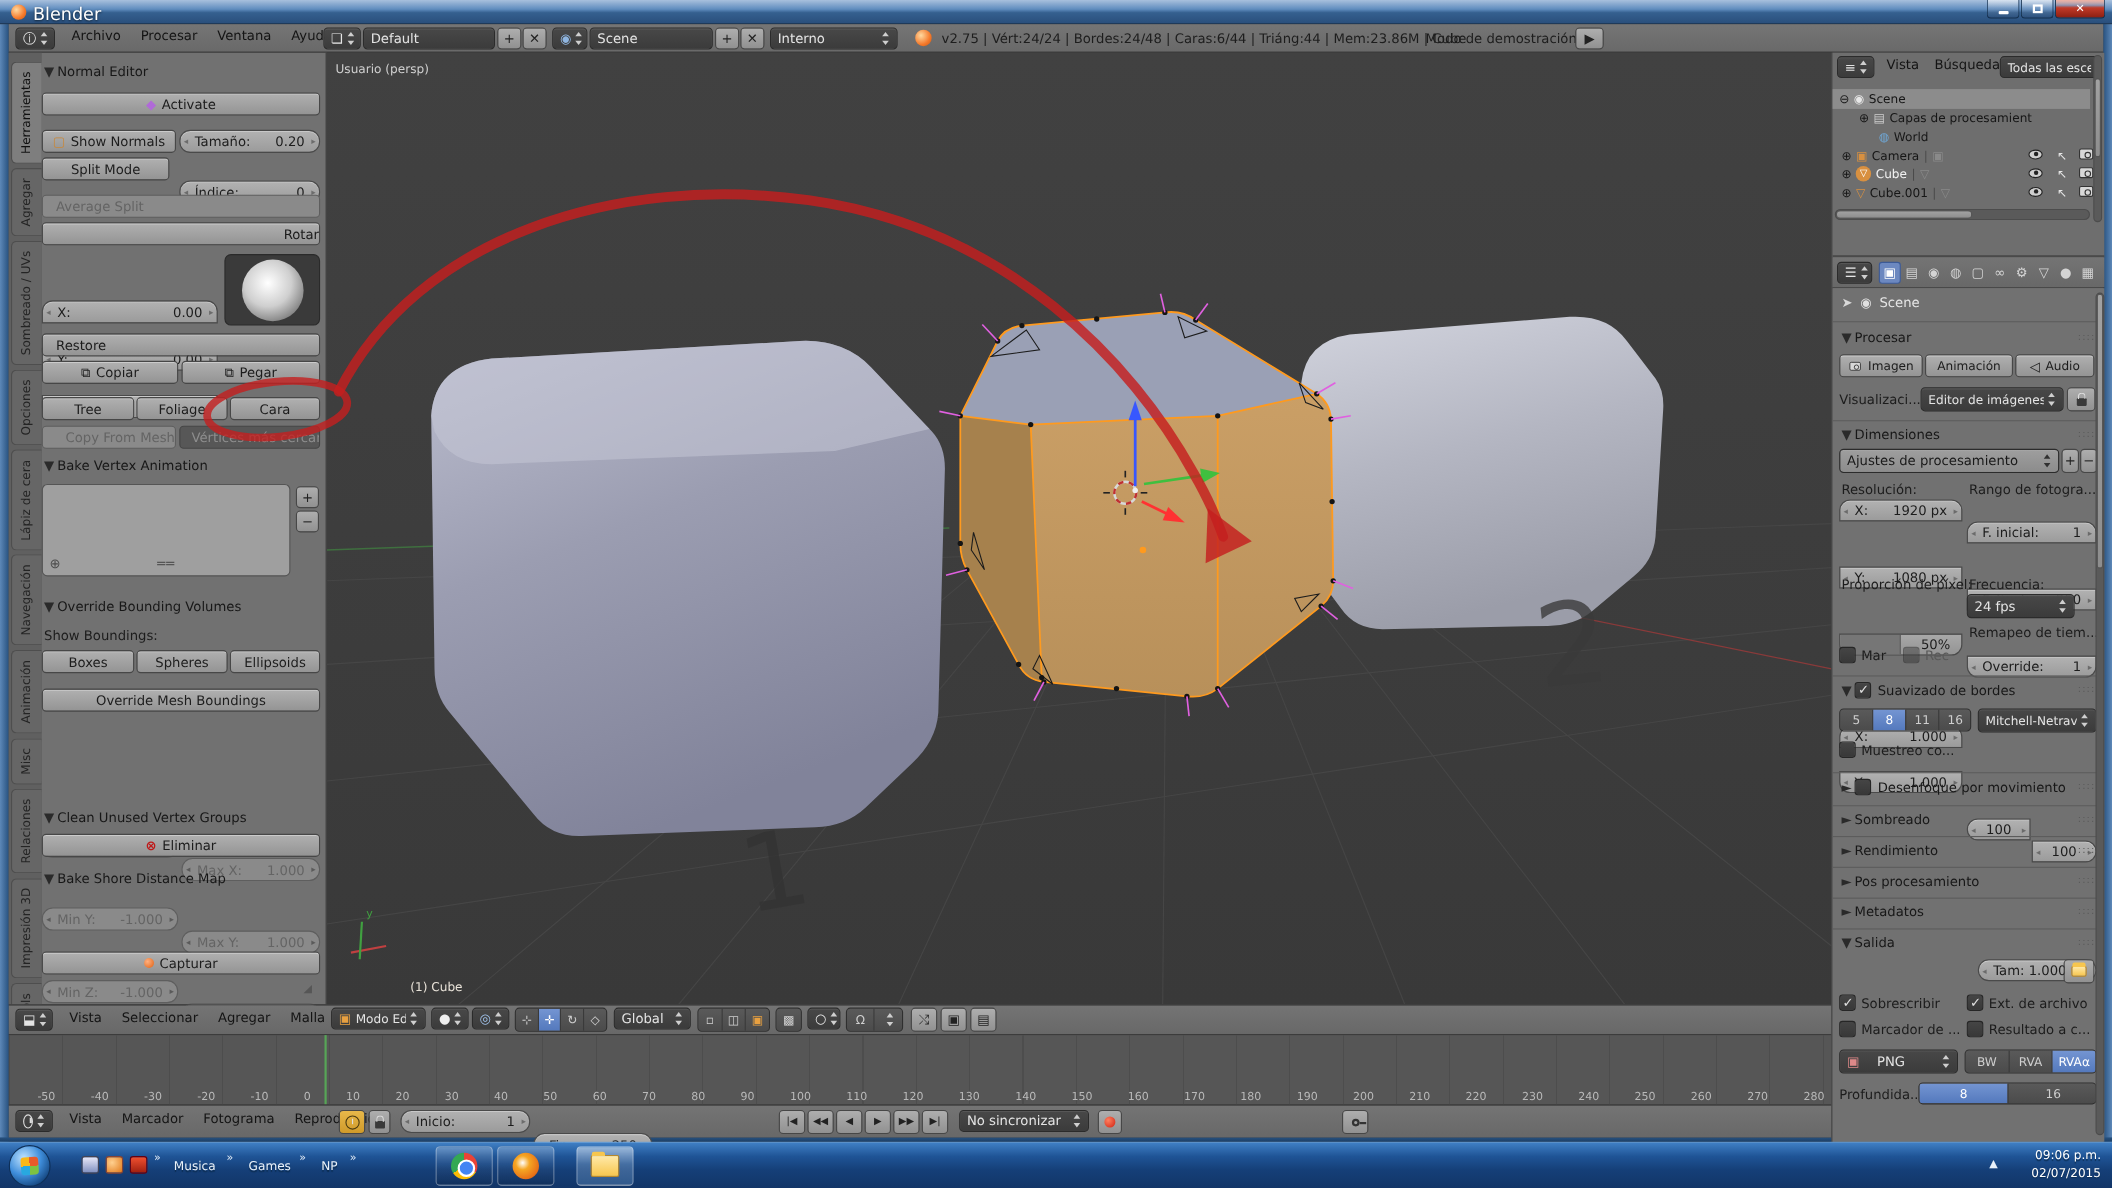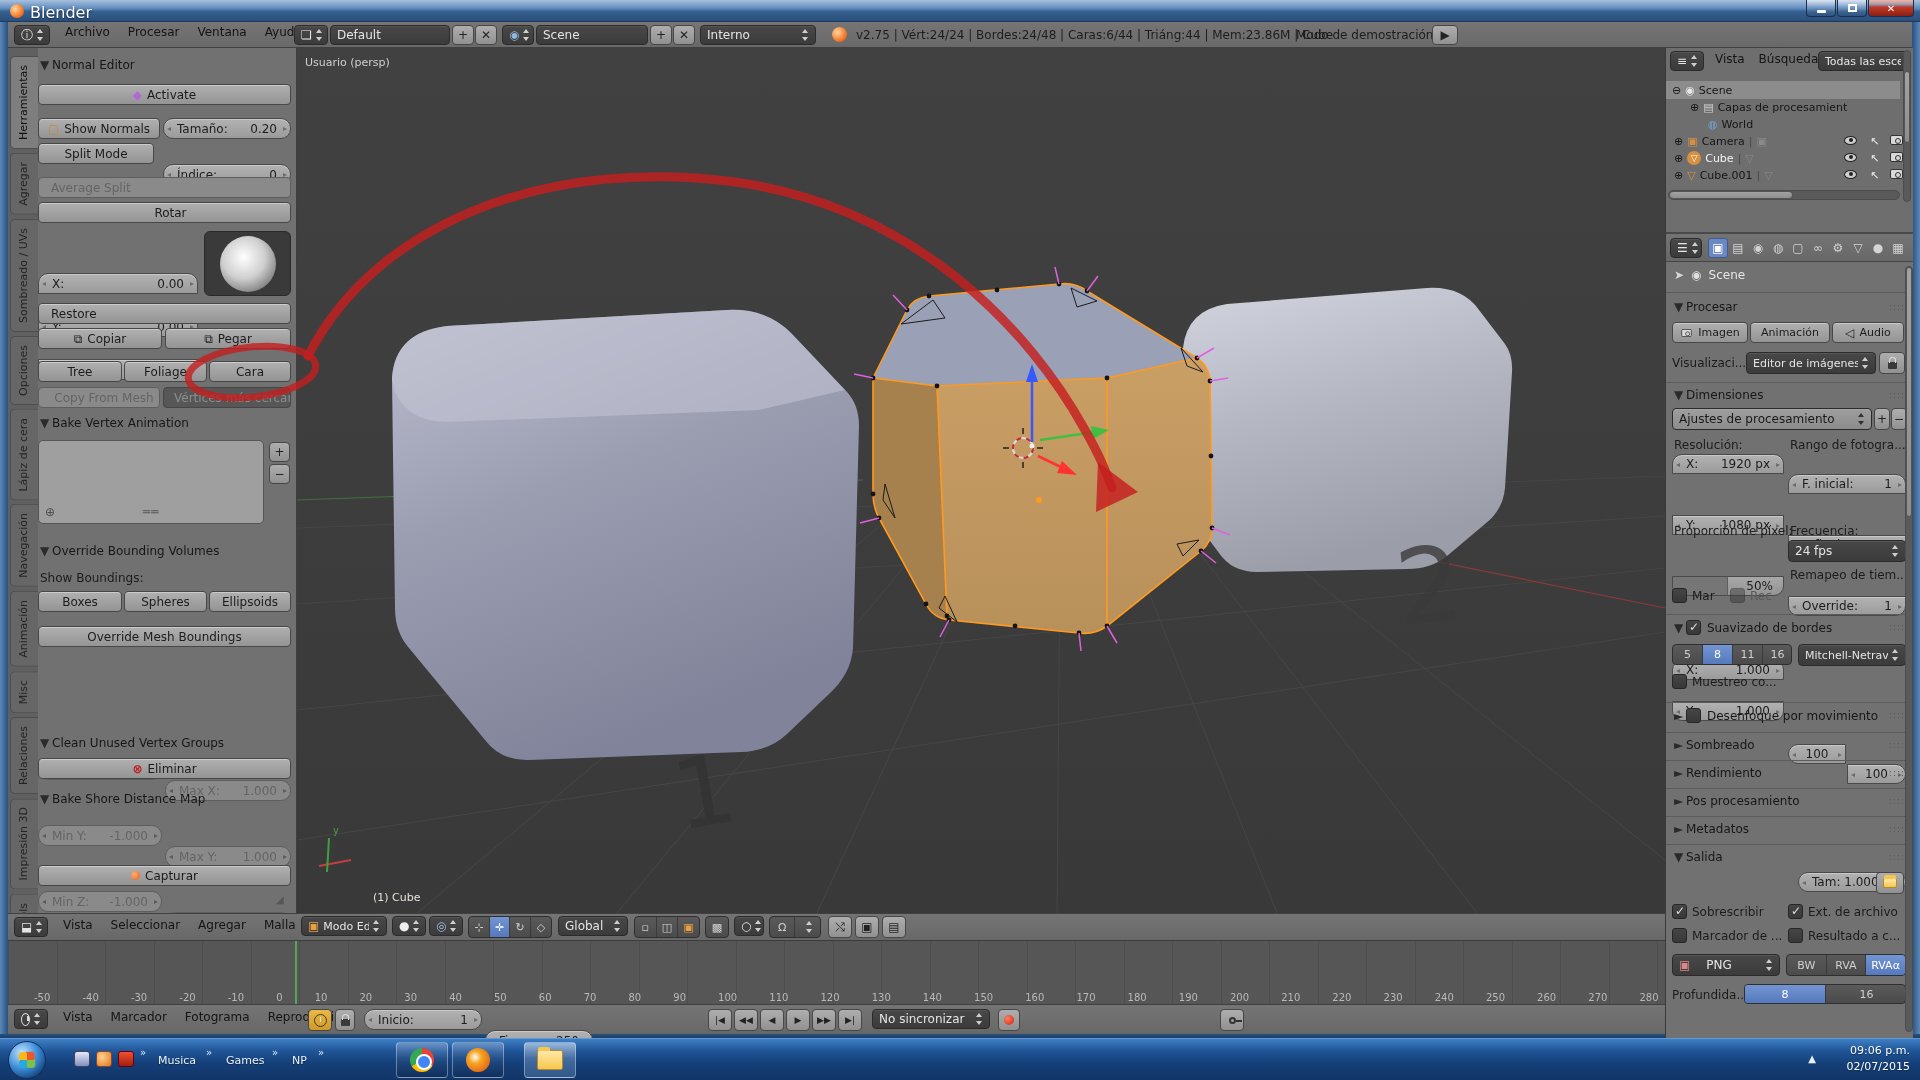--- a/index.html
+++ b/index.html
@@ -228,21 +228,21 @@
     <div class="btn abs" style="left:30px;top:95px;width:116px">
         <span>Split Mode</span>
       </div>
     <div class="fld abs" style="left:155px;top:95px;width:128px">
       <span>Índice:</span>
         <span>0</span>
     </div>
     <div class="btn dis abs" style="left:30px;top:129px;width:253px;justify-content:flex-start;padding-left:12px">
         <span>Average Split</span>
       </div>
-    <div class="btn abs" style="left:30px;top:154px;width:253px;justify-content:center;padding-left:12px">
+    <div class="btn abs" style="left:30px;top:154px;width:253px;justify-content:flex-end;padding-left:12px">
         <span>Rotar</span>
       </div>
     <div class="fld abs" style="left:30px;top:183px;width:160px;border-radius:10px 10px 0 0">
       <span>X:</span>
         <span>0.00</span>
     </div>
     <div class="fld abs" style="left:30px;top:205px;width:160px;border-radius:0">
       <span>Y:</span>
         <span>0.00</span>
     </div>
@@ -266,21 +266,21 @@
     </div>
     <div class="btn abs" style="left:30px;top:313px;width:84px">
         <span>Tree</span>
       </div>
     <div class="btn abs" style="left:116px;top:313px;width:83px">
         <span>Foliage</span>
       </div>
     <div class="btn abs" style="left:201px;top:313px;width:82px">
         <span>Cara</span>
       </div>
-    <div class="btn dis abs" style="left:30px;top:339px;width:122px;justify-content:center;padding-left:10px">
+    <div class="btn dis abs" style="left:30px;top:339px;width:122px;justify-content:flex-end;padding-left:10px">
         <span>Copy From Mesh</span>
       </div>
     <div class="btn disdark abs" style="left:155px;top:339px;width:128px;justify-content:flex-start;padding-left:10px">
         <span>Vértices más cercan</span>
       </div>
 
     <div class="sec" style="left:32px;top:368px"><span class="tri">▼</span><span>Bake Vertex Animation</span></div>
     <div class="abs" style="left:30px;top:392px;width:226px;height:84px;background:#9f9f9f;border:1px solid #555;border-radius:5px">
       <span class="abs" style="left:6px;bottom:4px;color:#4c4c4c">⊕</span>
       <span class="abs" style="left:104px;bottom:4px;color:#555;letter-spacing:1px">══</span>
@@ -833,21 +833,21 @@
       <span class="abs" style="left:8px;top:262px">Proporción de píxel:</span>
       <span class="abs" style="left:124px;top:262px">Frecuencia:</span>
       <div class="fld abs" style="left:6px;top:278px;width:112px;height:20px;border-radius:10px 10px 0 0">
           <span>X:</span>
           <span>1.000</span>
         </div>
       <div class="fld abs" style="left:6px;top:299px;width:112px;height:20px;border-radius:0 0 10px 10px">
           <span>Y:</span>
           <span>1.000</span>
         </div>
-      <div class="dfld abs" style="left:122px;top:278px;width:118px;height:22px">
+      <div class="dfld abs" style="left:122px;top:278px;width:98px;height:22px">
         <span class="grow">24 fps</span>
           <span class="ddarr"></span>
       </div>
       <span class="abs" style="left:124px;top:306px">Remapeo de tiem...</span>
       <div class="abs" style="left:6px;top:326px;display:flex;align-items:center;gap:5px">
         <span class="cb"></span>
           <span>Mar</span>
       </div>
       <div class="abs" style="left:64px;top:326px;display:flex;align-items:center;gap:5px;color:#595959">
         <span class="cb" style="opacity:.5"></span>

